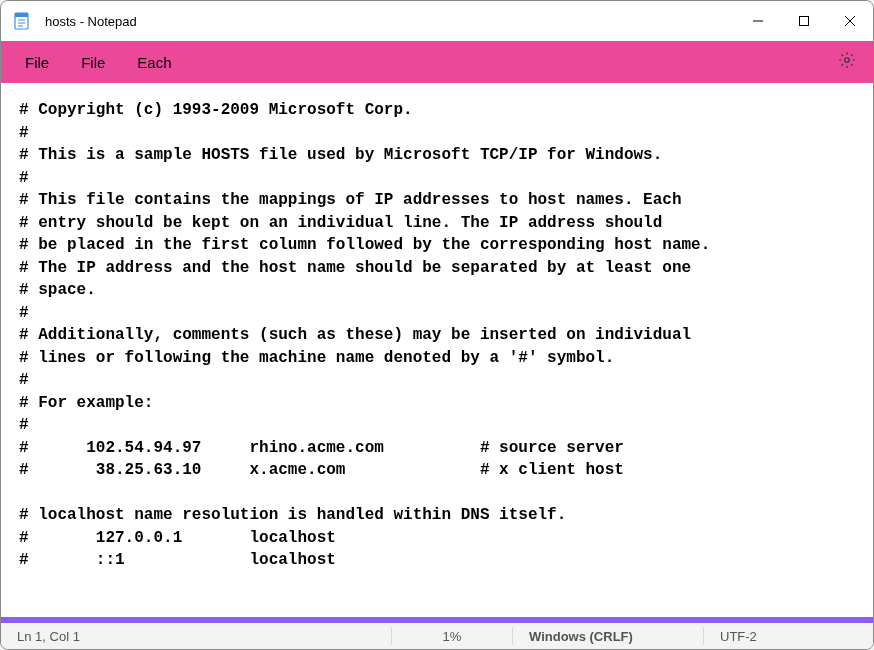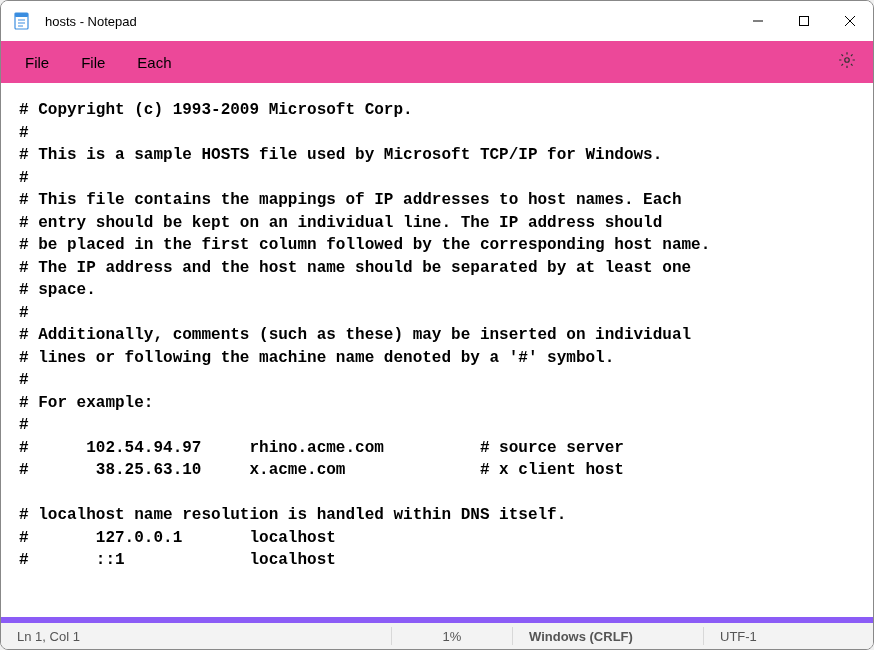--- a/index.html
+++ b/index.html
@@ -186,16 +186,16 @@
 #	127.0.0.1       localhost
 #	::1             localhost</div>
 
   <div class="statusbar">
     <div class="cell" style="width:390px;">Ln 1, Col 1</div>
     <div class="sep"></div>
     <div class="cell" style="width:120px;justify-content:center;">1%</div>
     <div class="sep"></div>
     <div class="cell" style="width:190px;font-weight:bold;">Windows (CRLF)</div>
     <div class="sep"></div>
-    <div class="cell grow">UTF-1</div>
+    <div class="cell grow">UTF-2</div>
   </div>
 
 </div>
 
 </body></html>

